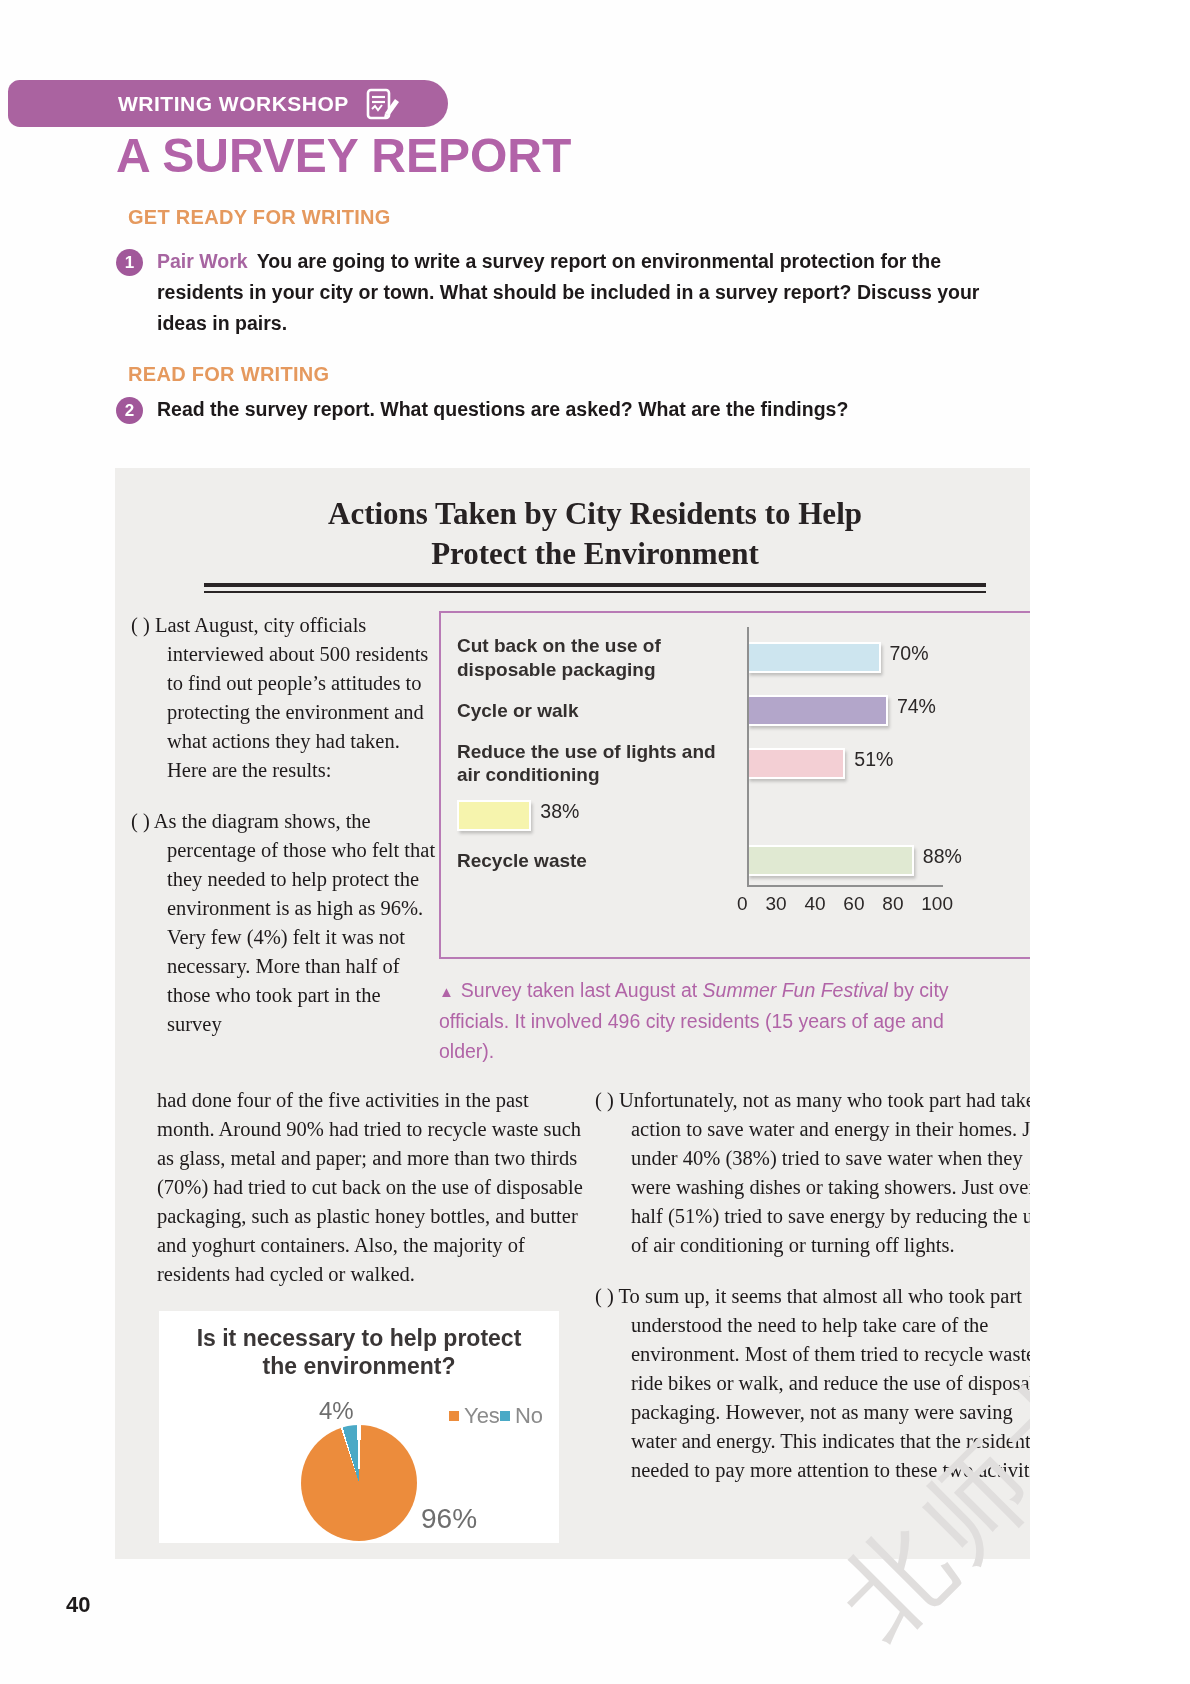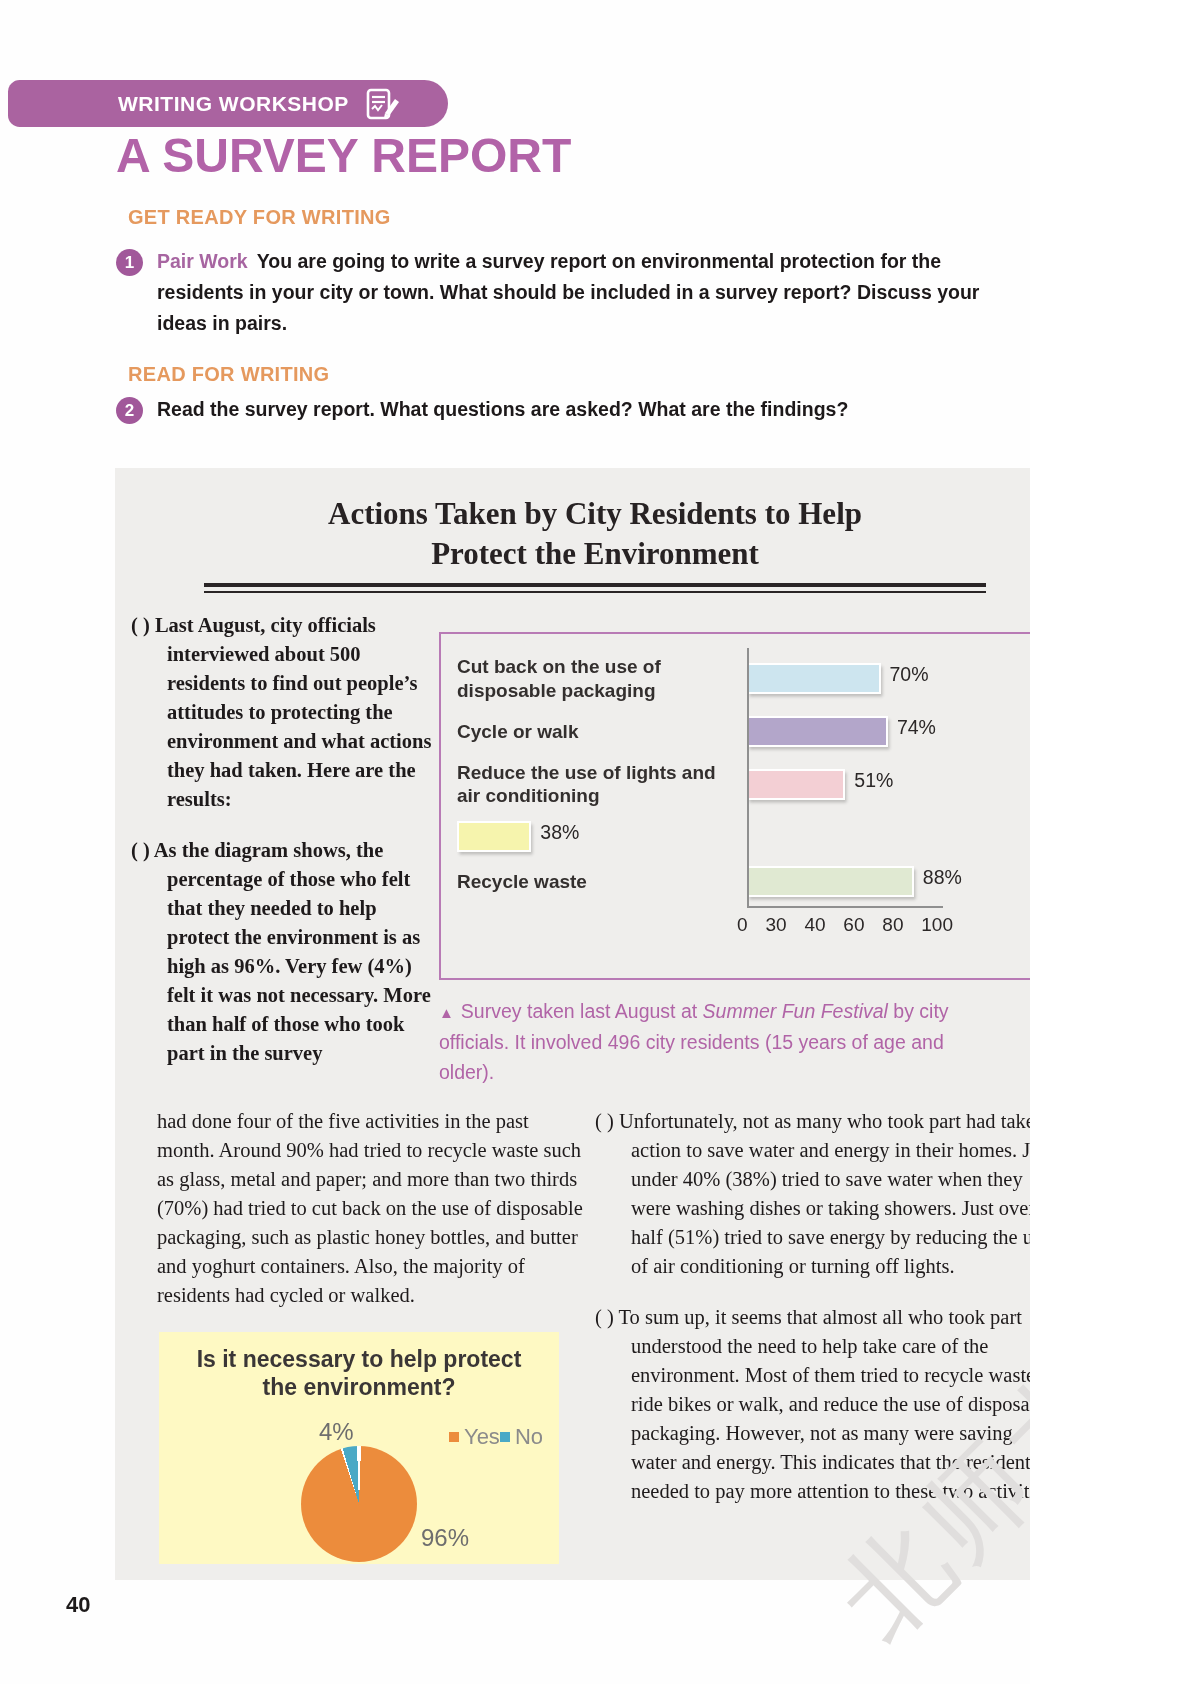--- a/index.html
+++ b/index.html
@@ -31,22 +31,22 @@
   
   .report-box{position:absolute;left:115px;top:468px;width:960px;min-height:1062px;background:#efeeec;
               padding:16px 16px 16px 16px;box-sizing:border-box;}
   .report-title{margin:10px 0 10px;text-align:center;font-family:"Liberation Serif",serif;
                 font-weight:bold;font-size:31px;color:#272223;line-height:1.28;}
   .rule-wrap{width:782px;margin:0 auto 18px auto;}
   .rule-thick{height:4px;background:#2a2526;}
   .rule-thin{height:2px;background:#2a2526;margin-top:4px;}
 
   .report-top{display:flex;}
-  .col-narrow{width:308px;flex:none;font-weight:bold;}
-  .col-chart{width:620px;flex:none;margin-top:21px;}
+  .col-narrow{width:308px;flex:none;}
+  .col-chart{width:620px;flex:none;}
 
   .body{font-family:"Liberation Serif",serif;font-size:20.5px;line-height:29px;color:#1e1a1b;
         margin:0 0 22px 0;padding-left:36px;text-indent:-36px;}
   .no-hang{text-indent:0;padding-left:26px;}
 
   
   .chart-box{width:620px;height:348px;border:2px solid #b87ab5;box-sizing:border-box;position:relative;
              padding:14px 12px 0 16px;}
   .bar-rows{display:flex;flex-direction:column;justify-content:space-around;height:256px;}
   .bar-row{display:flex;align-items:center;}
@@ -62,30 +62,30 @@
 
   .caption{width:552px;margin-top:16px;font-size:19.5px;line-height:1.55;color:#b164a7;}
   .caption .tri{font-size:15px;margin-right:7px;}
 
   
   .report-bottom{display:flex;}
   .col-left2{width:452px;flex:none;}
   .col-right2{flex:1;padding-left:12px;box-sizing:border-box;}
 
   
-  .pie-box{width:400px;height:232px;background:#fef9c3;margin:14px 0 0 28px;position:relative;}
+  .pie-box{width:400px;height:232px;background:#ffffff;margin:14px 0 0 28px;position:relative;}
   .pie-title{padding-top:13px;margin:0 30px;text-align:center;font-size:23px;font-weight:bold;
              color:#3a3636;line-height:1.25;}
   .pie-label-4{position:absolute;left:160px;top:86px;font-size:24px;color:#6e6e6e;}
   .pie-legend{position:absolute;right:16px;top:92px;display:flex;align-items:center;
               font-size:22px;color:#8b8b8b;}
   .legend-item{display:flex;align-items:center;gap:5px;}
   .legend-swatch{width:10px;height:10px;}
   .pie-graphic{position:absolute;left:142px;top:114px;width:116px;height:116px;border-radius:50%;}
-  .pie-label-96{position:absolute;left:262px;top:192px;font-size:24px;color:#6e6e6e;}
+  .pie-label-96{position:absolute;left:262px;top:192px;font-size:28px;color:#6e6e6e;}
 
   
   .page-number{position:absolute;left:66px;top:1592px;font-size:22px;font-weight:bold;color:#1d1a1a;}
   .watermark{position:absolute;left:740px;top:1390px;width:560px;text-align:center;
              transform:rotate(-45deg);font-size:105px;letter-spacing:8px;color:#e0dedd;
              font-family:"DejaVu Serif",serif;z-index:2;pointer-events:none;}
 </style>
 </head>
 <body>
 

